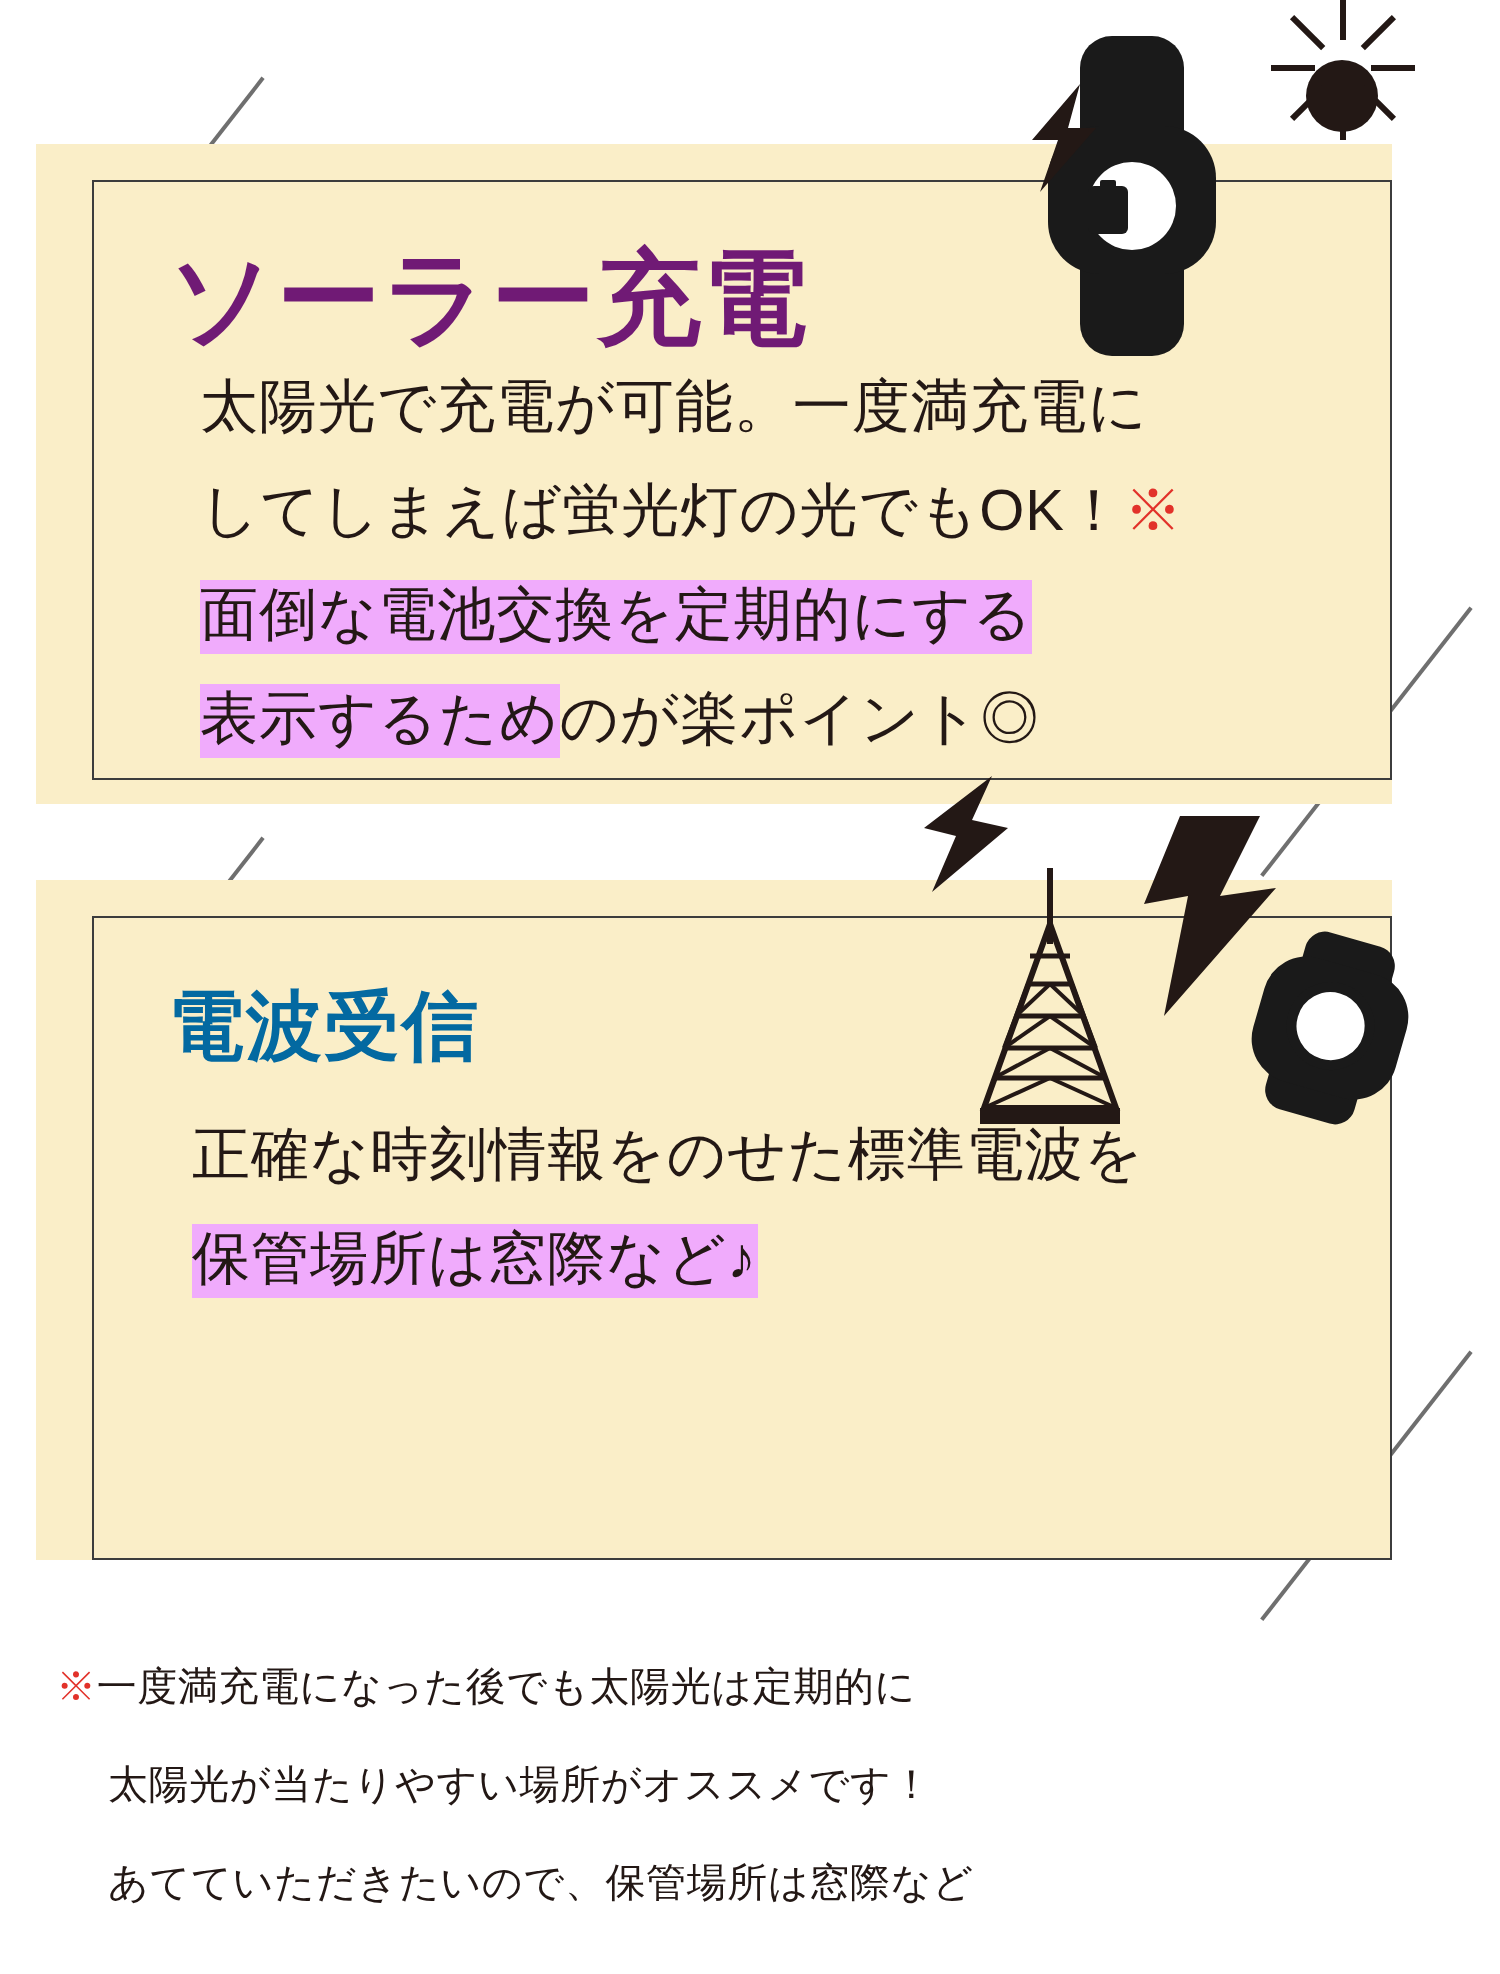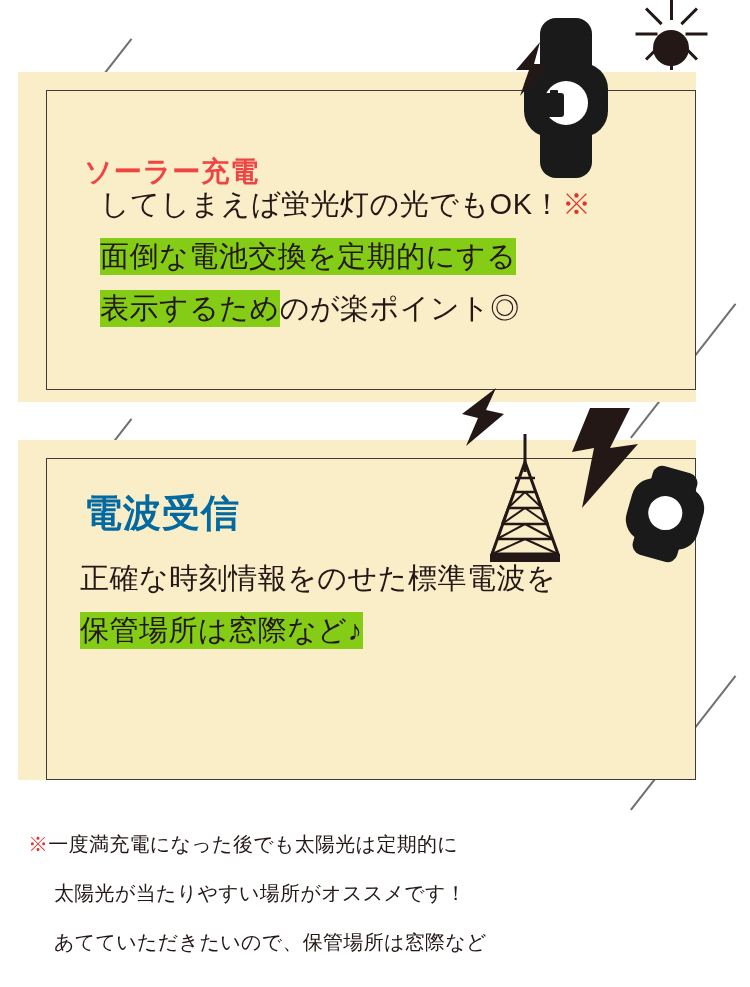--- a/index.html
+++ b/index.html
@@ -52,47 +52,46 @@
   
   .heading {
     position: absolute;
     font-weight: bold;
     letter-spacing: 1px;
     white-space: nowrap;
   }
   .heading-solar {
     left: 84px;
     top: 115px;
-    font-size: 28px;
-    color: #ef4444;
-    margin-top: 38px;
+    font-size: 52px;
+    color: #701a75;
   }
   .heading-radio {
     left: 84px;
     top: 488px;
     font-size: 38px;
     color: #0369a1;
   }
 
   
   .body-block {
     position: absolute;
     font-size: 29px;
     line-height: 52px;
     letter-spacing: 0.5px;
     color: #231815;
     white-space: nowrap;
   }
   .body-solar { left: 100px; top: 178px; }
-  .body-radio { left: 80px; top: 552px; }
+  .body-radio { left: 96px; top: 552px; }
 
   .line { display: block; height: 52px; }
 
   .hl {
-    background: #84cc16;
+    background: #f0abfc;
     padding: 2px 0 3px 0;
     box-decoration-break: clone;
     -webkit-box-decoration-break: clone;
   }
   .asterisk-red { color: #e2322a; }
 
   
   .footnote {
     position: absolute;
     left: 28px;
@@ -239,20 +238,23 @@
   <div class="slash" style="left:598px; top:370px; width:170px; transform: rotate(-52deg);"></div>
   <div class="slash" style="left:-6px; top:485px; width:170px; transform: rotate(-52deg);"></div>
   <div class="slash" style="left:598px; top:742px; width:170px; transform: rotate(-52deg);"></div>
 
   <div class="panel panel-solar"></div>
   <div class="panel-border panel-solar-border"></div>
 
   <div class="heading heading-solar">ソーラー充電</div>
 
   <div class="body-block body-solar">
+    <span class="line">
+      <span>太陽光で充電が可能。一度満充電に</span>
+    </span>
     <span class="line">
       <span>してしまえば蛍光灯の光でもOK！</span><span class="asterisk-red">※</span>
     </span>
     <span class="line">
       <span class="hl">面倒な電池交換を定期的にする</span>
     </span>
     <span class="line">
       <span class="hl">表示するため</span><span>のが楽ポイント◎</span>
     </span>
   </div>

